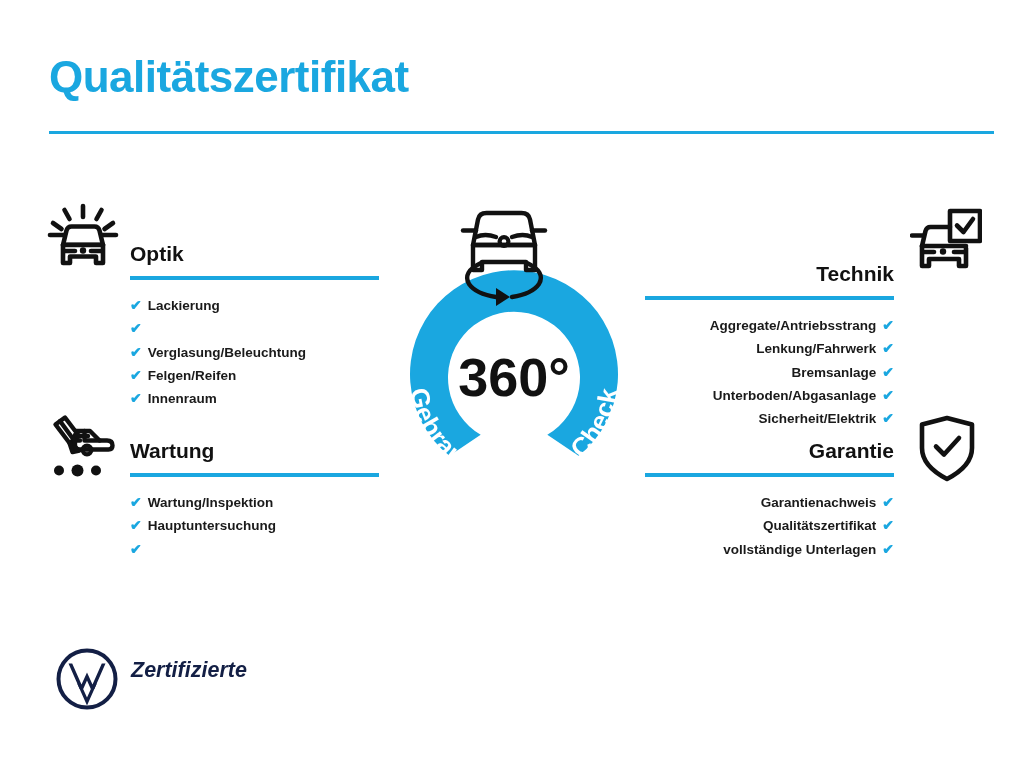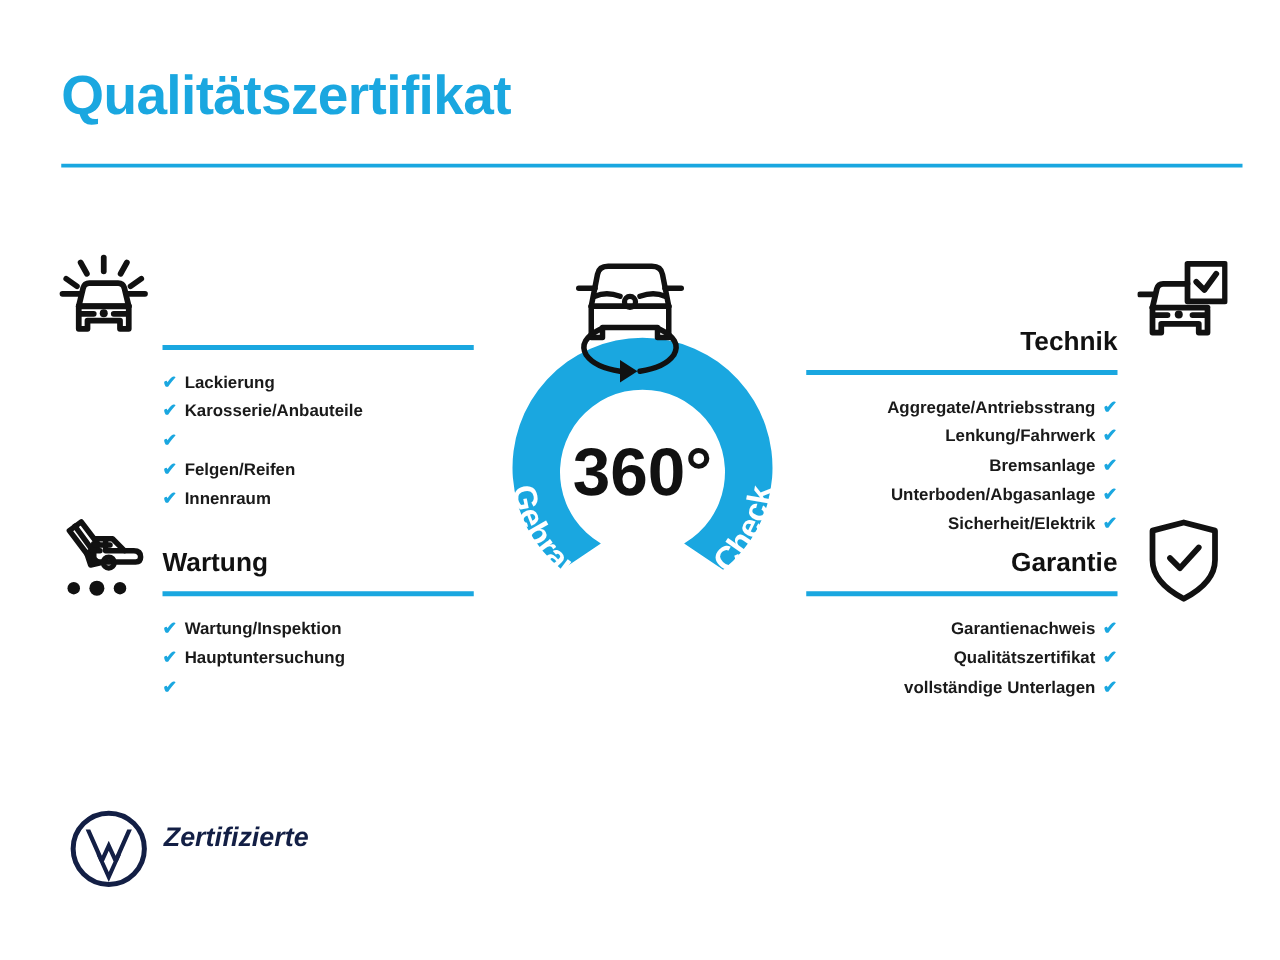--- a/index.html
+++ b/index.html
@@ -152,33 +152,34 @@
         <line x1="70" y1="32" x2="56" y2="32"></line>
         <line x1="19" y1="48" x2="29" y2="48"></line>
         <line x1="55" y1="48" x2="45" y2="48"></line>
       </g>
       <circle cx="37" cy="47.5" r="3.2" fill="#111"></circle>
     </svg>
   </div>
 
   <div class="section col-left" id="sec-optik">
     <div class="sec-head">
+      <div class="sec-title">Optik</div>
       <div class="sec-underline"></div>
     </div>
     <div class="items">
       <div class="item">
         <span class="check">✔</span>
         <span>Lackierung</span>
       </div>
       <div class="item">
         <span class="check">✔</span>
-        <span>Karosserie/Anbauteile</span>
-      </div>
-      <div class="item">
-        <span class="check">✔</span>
+      </div>
+      <div class="item">
+        <span class="check">✔</span>
+        <span>Verglasung/Beleuchtung</span>
       </div>
       <div class="item">
         <span class="check">✔</span>
         <span>Felgen/Reifen</span>
       </div>
       <div class="item">
         <span class="check">✔</span>
         <span>Innenraum</span>
       </div>
     </div>

